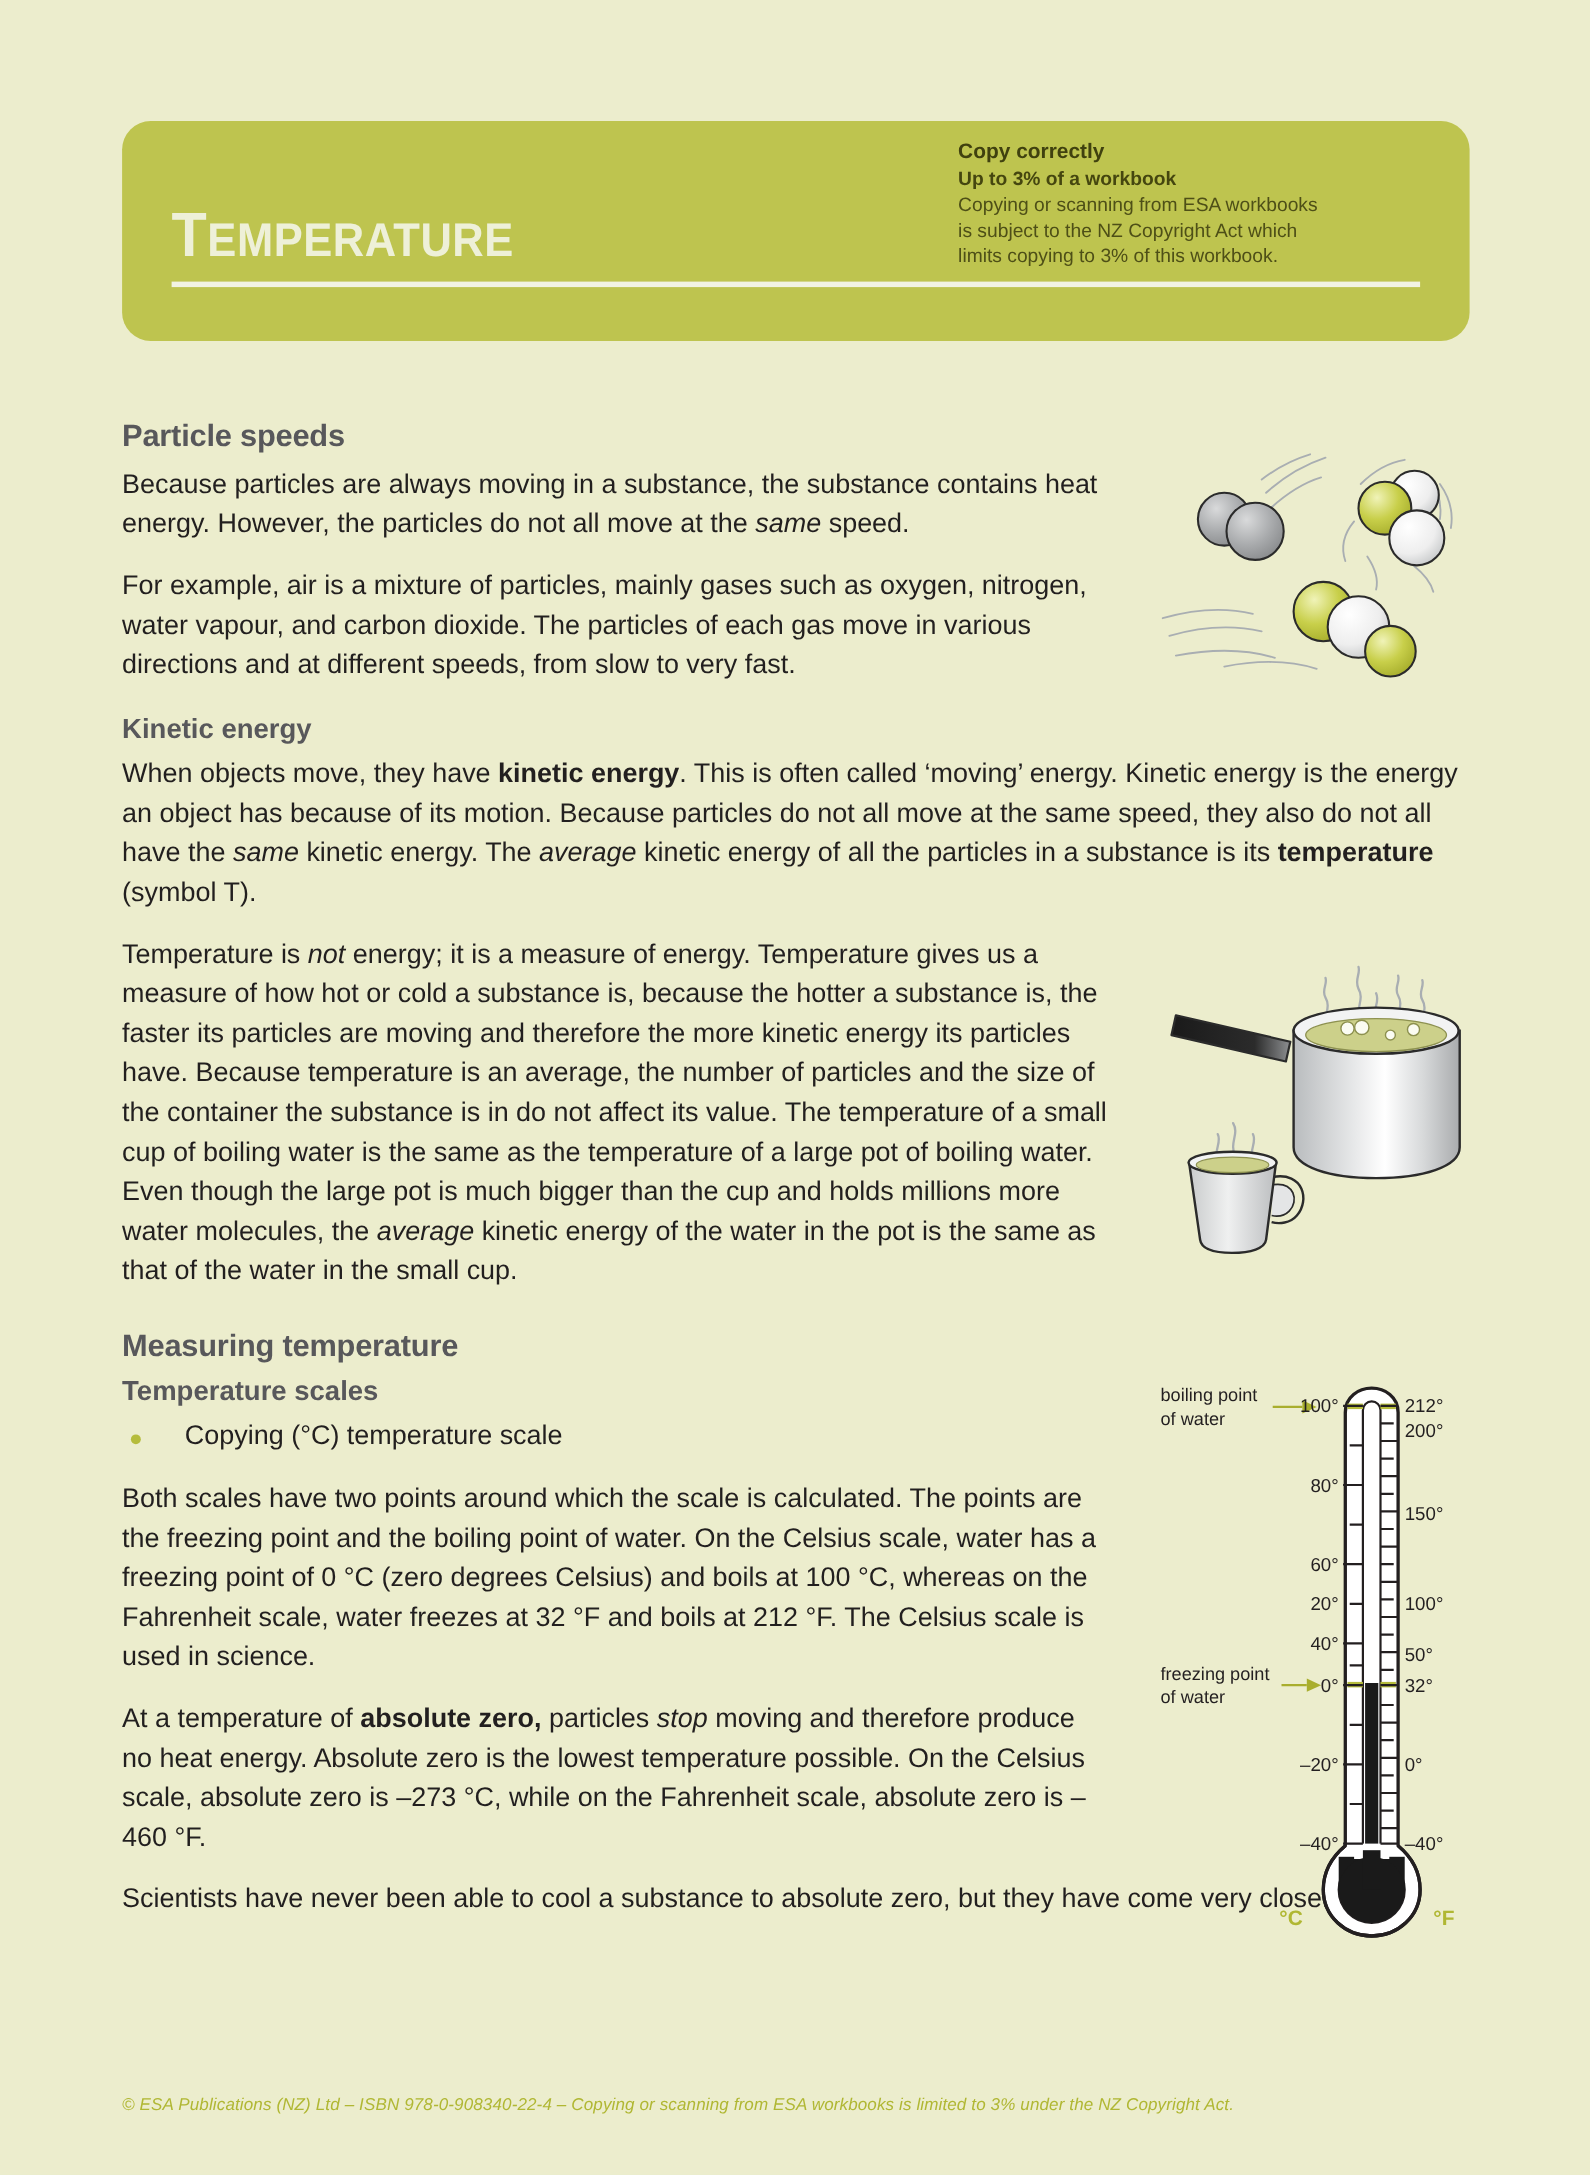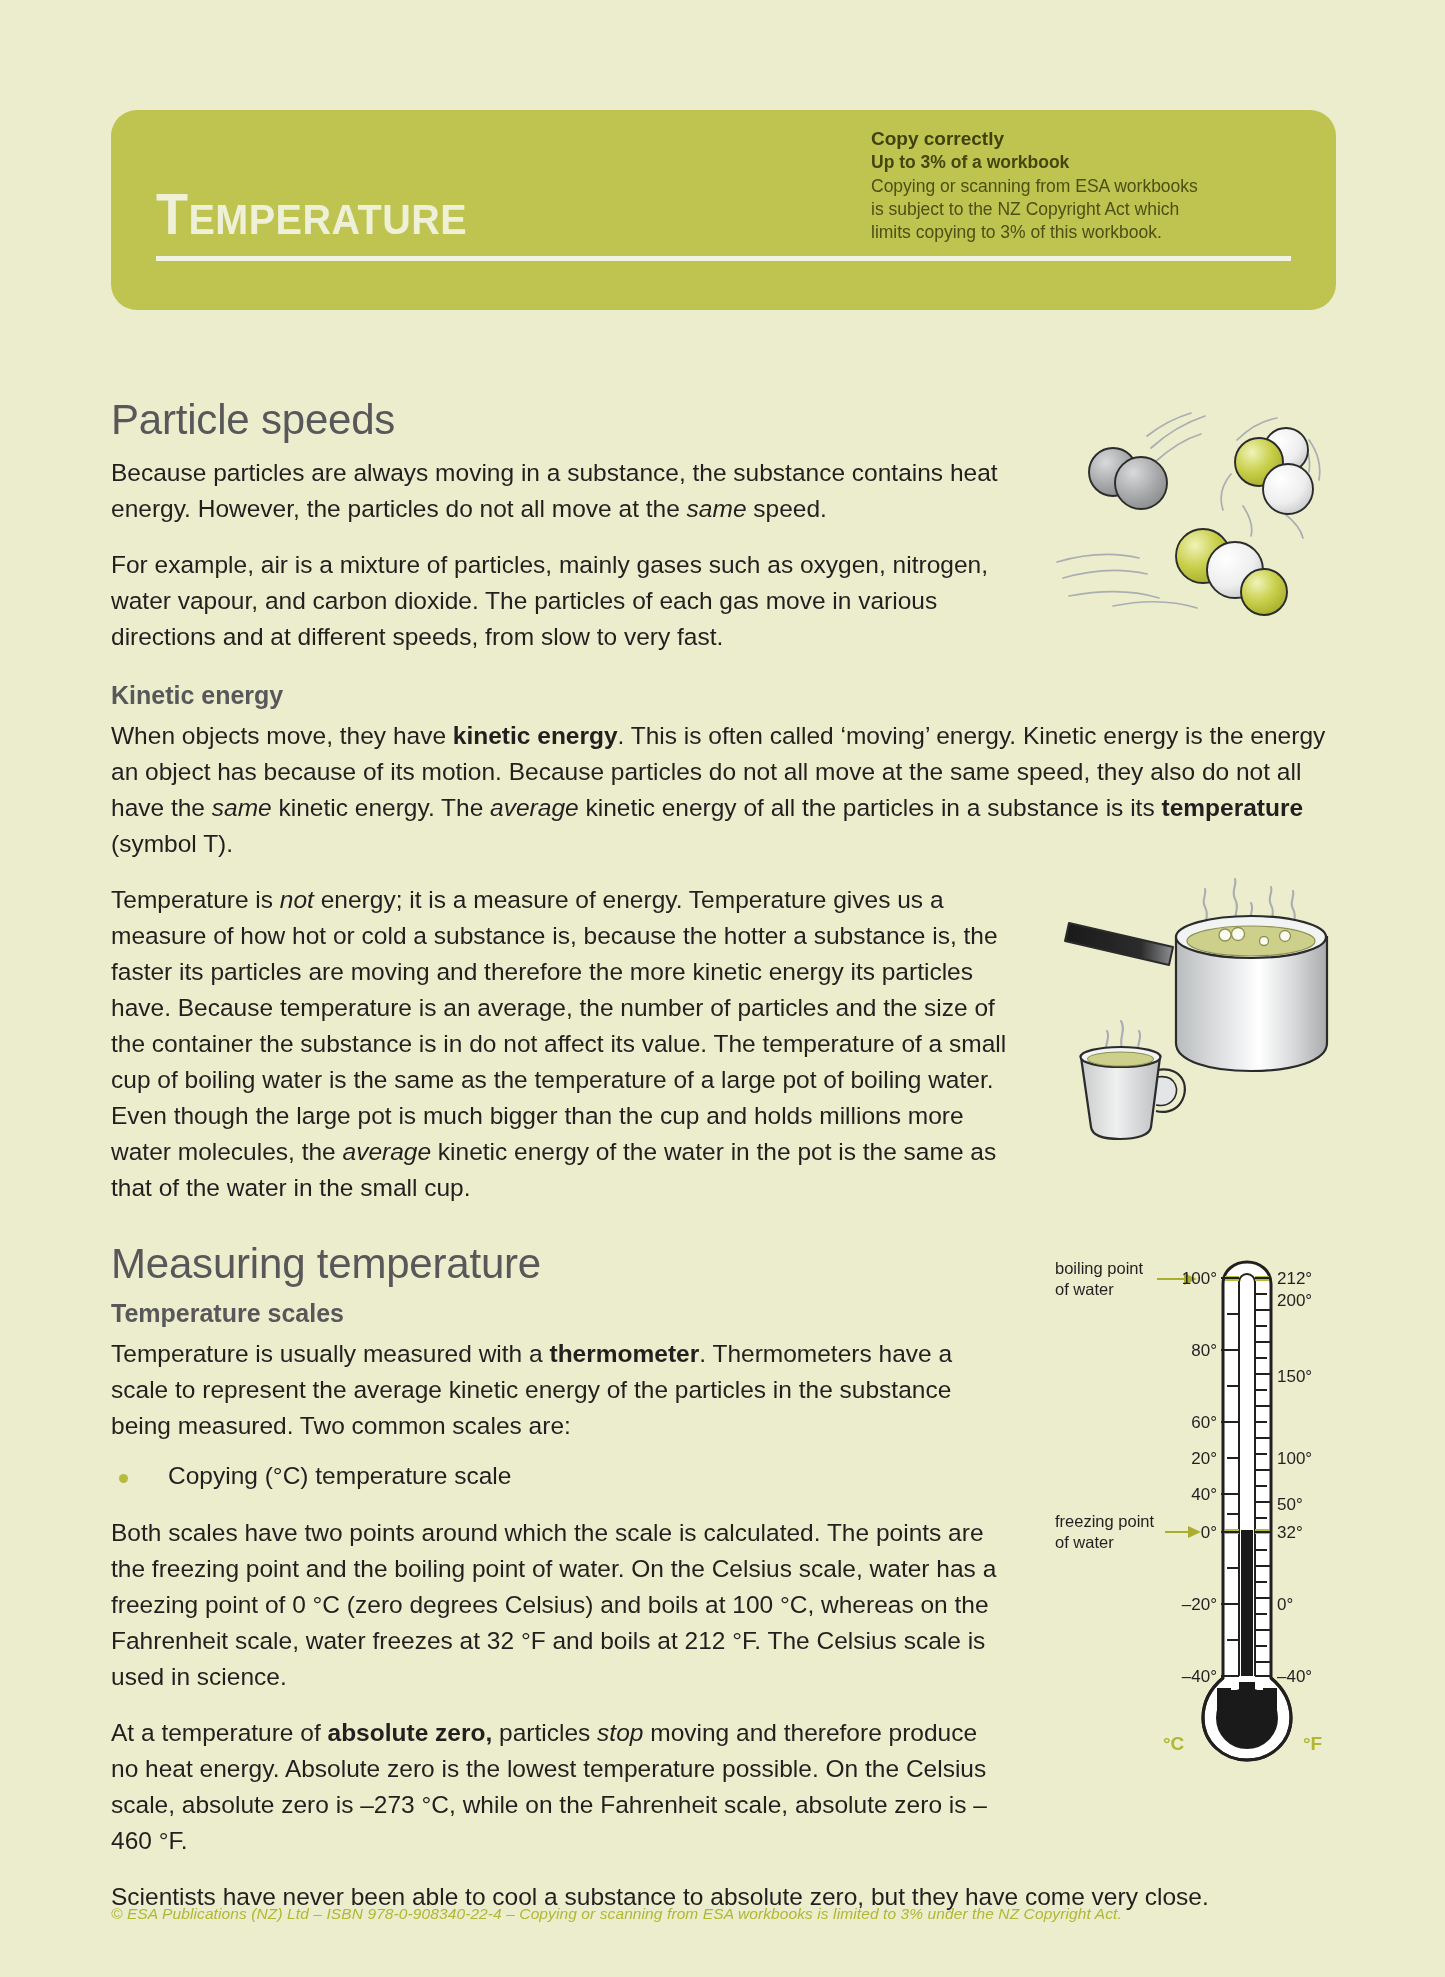--- a/index.html
+++ b/index.html
@@ -77,24 +77,24 @@
   }
 
   
   .content {
     position: absolute;
     left: 111px;
     top: 380px;
     width: 1225px;
   }
   h2.sec {
-    font-size: 42px;
-    font-weight: normal;
+    font-size: 28px;
+    font-weight: bold;
     color: #58585b;
-    margin: 16px 0 11px 0;
+    margin: 0 0 11px 0;
     letter-spacing: -0.2px;
   }
   h3.sub {
     font-size: 25px;
     font-weight: bold;
     color: #58585b;
     margin: 26px 0 8px 0;
   }
   p.txt {
     font-size: 24.5px;
@@ -193,21 +193,20 @@
   <h3 class="sub">Kinetic energy</h3>
 
   <p class="txt"><span>When objects move, they have </span><strong>kinetic energy</strong><span>. This is often called ‘moving’ energy. Kinetic energy is the energy an object has because of its motion. Because particles do not all move at the same speed, they also do not all have the </span><em>same</em><span> kinetic energy. The </span><em>average</em><span> kinetic energy of all the particles in a substance is its </span><strong>temperature</strong><span> (symbol T).</span></p>
 
 
   <p class="txt narrower"><span>Temperature is </span><em>not</em><span> energy; it is a measure of energy. Temperature gives us a measure of how hot or cold a substance is, because the hotter a substance is, the faster its particles are moving and therefore the more kinetic energy its particles have. Because temperature is an average, the number of particles and the size of the container the substance is in do not affect its value. The temperature of a small cup of boiling water is the same as the temperature of a large pot of boiling water. Even though the large pot is much bigger than the cup and holds millions more water molecules, the </span><em>average</em><span> kinetic energy of the water in the pot is the same as that of the water in the small cup.</span></p>
 
   <h2 class="sec" style="margin-top:34px">Measuring temperature</h2>
   <h3 class="sub" style="margin-top:4px">Temperature scales</h3>
 
-  <p class="txt narrower tight"><span>Temperature is usually measured with a </span><strong>thermometer</strong><span>. Thermometers have a scale to represent the average kinetic energy of the particles in the substance being measured. Two common scales are:</span></p>
 
   <ul class="bullets">
     <li>Copying (°C) temperature scale</li>
   </ul>
 
   <p class="txt narrower">Both scales have two points around which the scale is calculated. The points are the freezing point and the boiling point of water. On the Celsius scale, water has a freezing point of 0 °C (zero degrees Celsius) and boils at 100 °C, whereas on the Fahrenheit scale, water freezes at 32 °F and boils at 212 °F. The Celsius scale is used in science.</p>
 
 
   <p class="txt narrower"><span>At a temperature of </span><strong>absolute zero,</strong><span> particles </span><em>stop</em><span> moving and therefore produce no heat energy. Absolute zero is the lowest temperature possible. On the Celsius scale, absolute zero is –273 °C, while on the Fahrenheit scale, absolute zero is –460 °F.</span></p>
 

